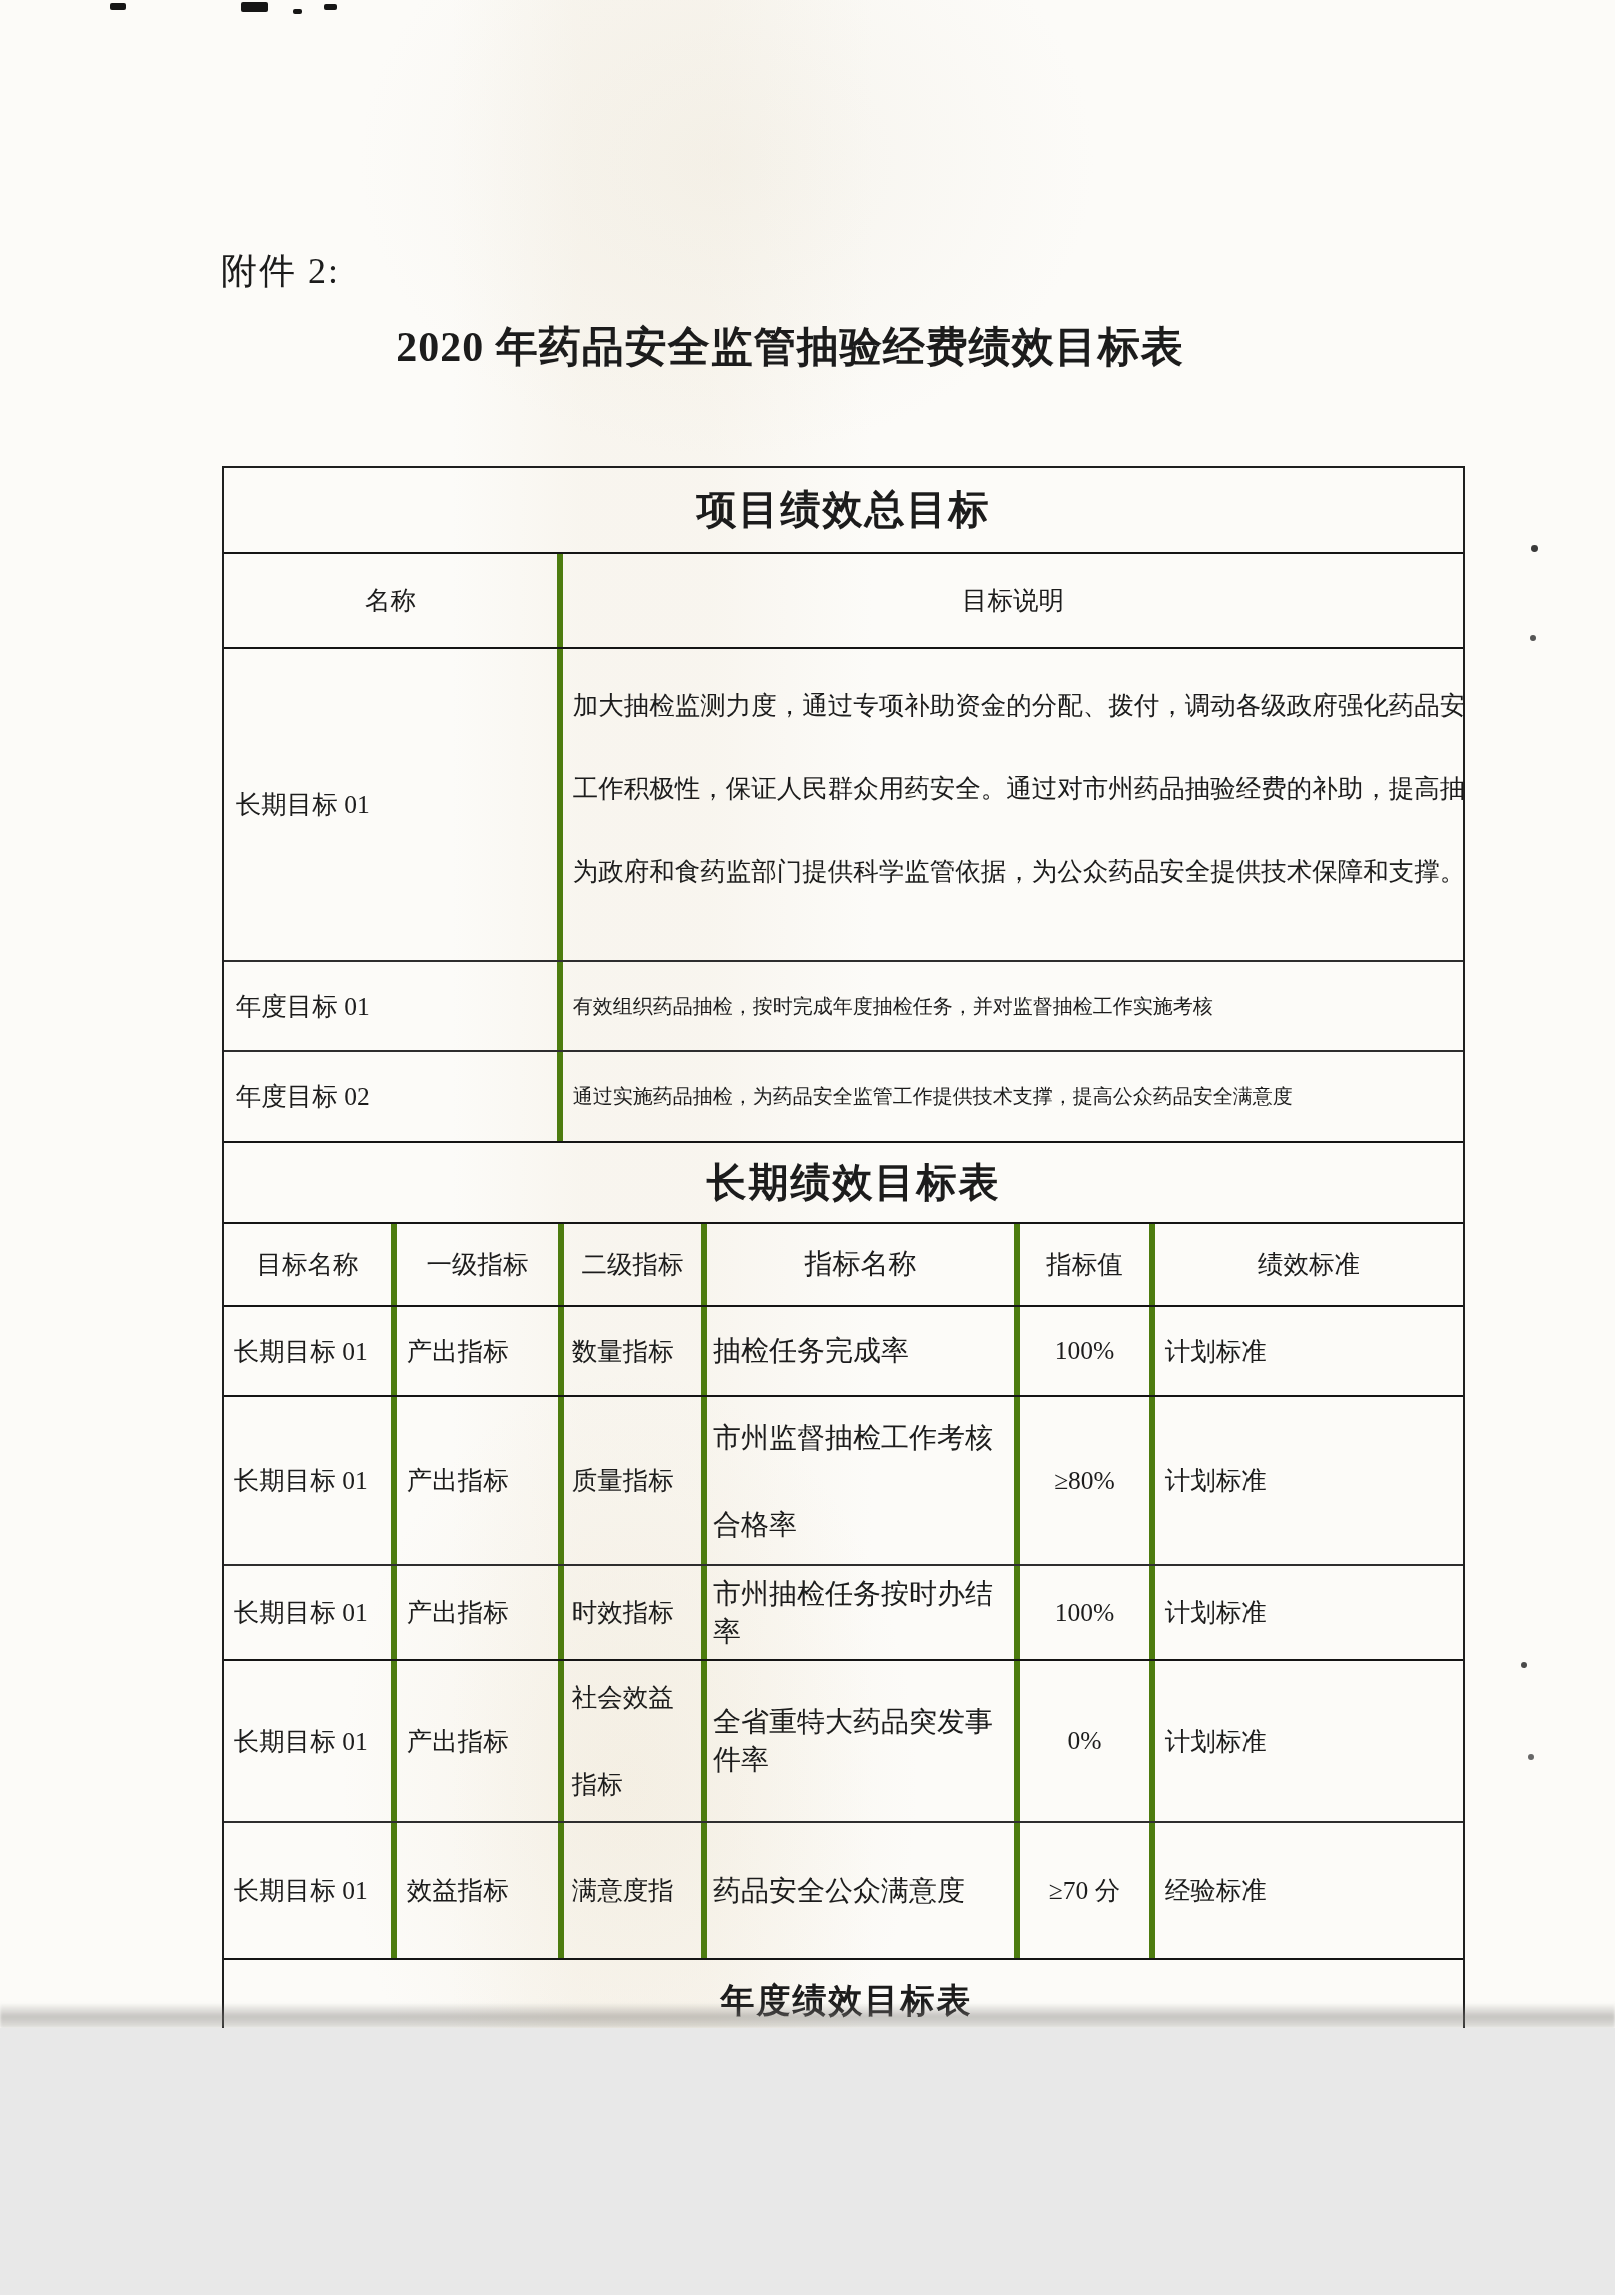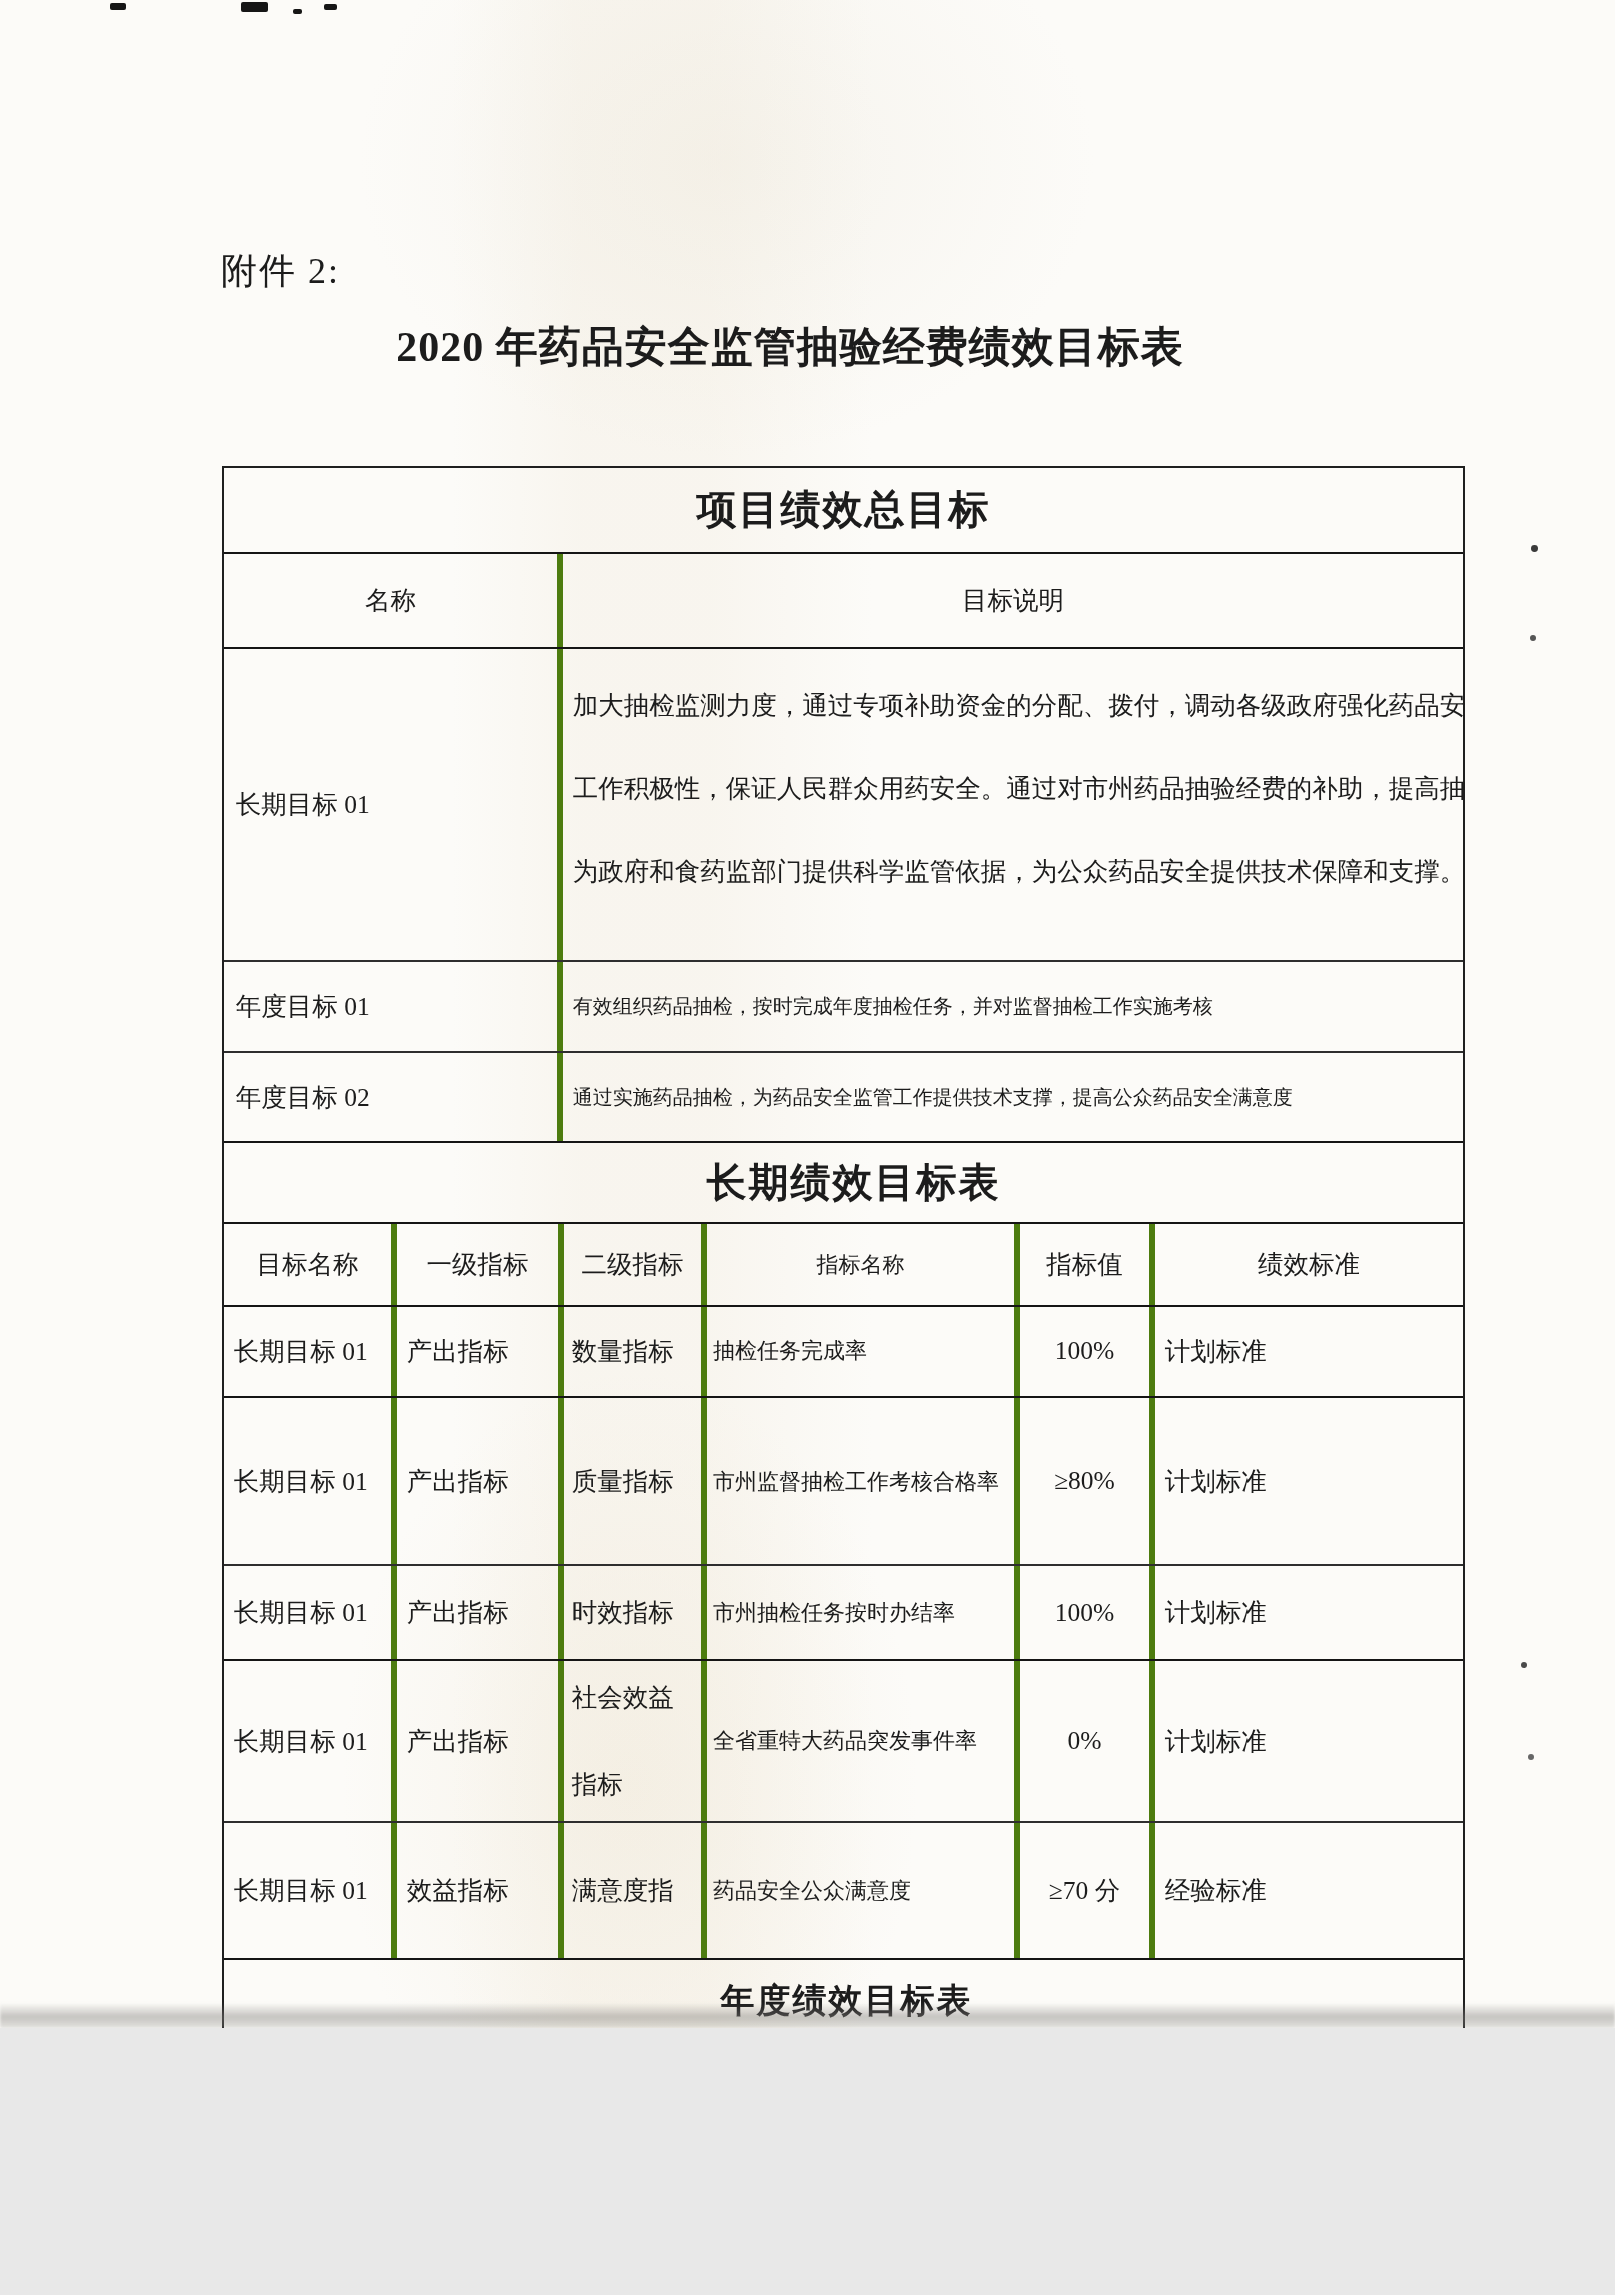--- a/index.html
+++ b/index.html
@@ -61,21 +61,21 @@
   .sec{font-weight:bold;font-size:40px;letter-spacing:2px;}
   .sec-big{font-size:34px;padding-left:16px;}
   .full{flex:1;}
   
   .cn{width:339px;flex:none;}
   .cd{flex:1;}
   
   .c1{width:173px;flex:none;}
   .c2{width:167px;flex:none;}
   .c3{width:143px;flex:none;padding:0 7.8px;}
-  .c4{width:313px;flex:none;font-size:22px;padding:0 5.9px;}
+  .c4{width:313px;flex:none;font-size:28px;padding:0 5.9px;}
   .c5{width:135px;flex:none;}
   .c6{flex:1;}
   .wrap2{line-height:87px;}
   .desc-lines{line-height:83px;white-space:nowrap;}
   .nowrap{white-space:nowrap;font-size:20px;}
   .label-pad{padding-left:11.8px;}
 </style>
 </head>
 <body>
 

